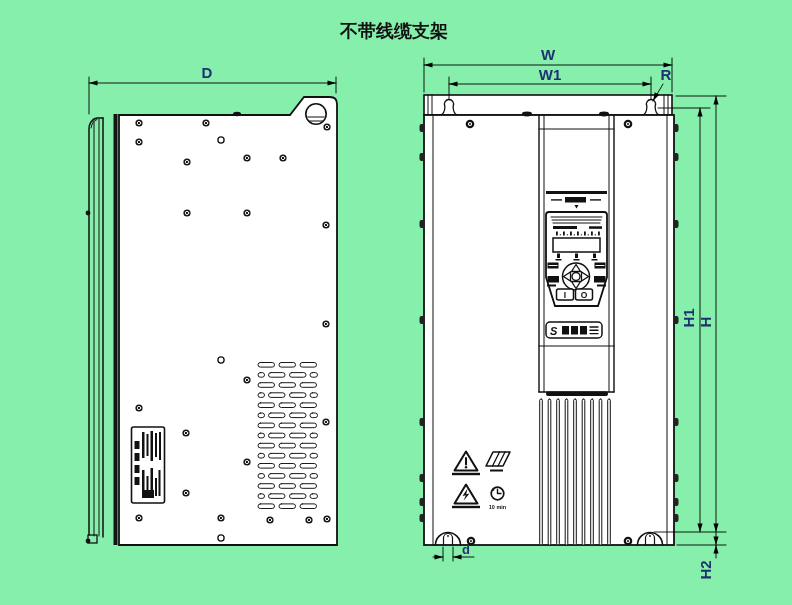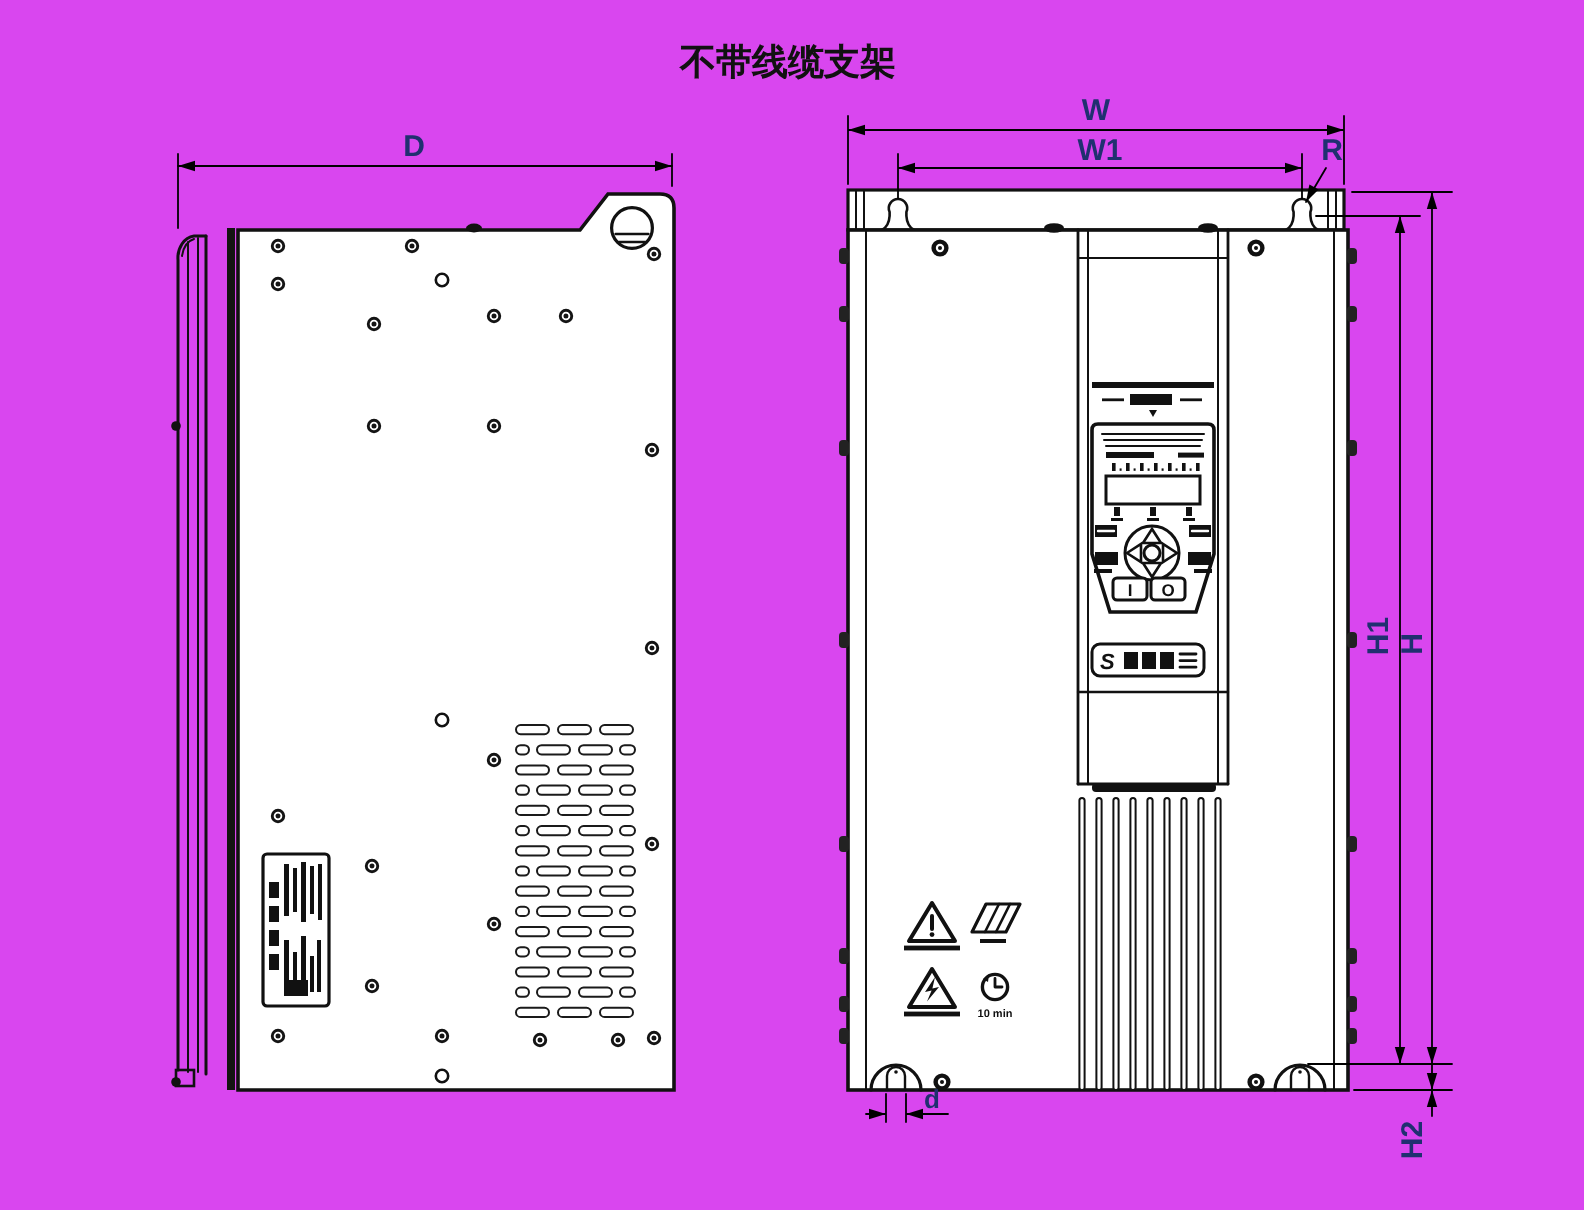--- a/index.html
+++ b/index.html
@@ -1,16 +1,16 @@
 <!DOCTYPE html>
 <html><head>
 <meta charset="utf-8">
 <style>
   html,body{margin:0;padding:0;background:#ffffff;}
-  .frame{position:relative;width:792px;height:605px;background:#d946ef;overflow:hidden;}
+  .frame{position:relative;width:792px;height:605px;background:#86efac;overflow:hidden;}
   svg{display:block;}
   svg text{font-family:"Liberation Sans","DejaVu Sans",sans-serif;}
   .title{font-size:18px;font-weight:600;fill:#111111;}
   .dim{font-size:15px;font-weight:bold;fill:#203070;}
   .dim-small{font-size:13px;font-weight:bold;fill:#203070;}
   .key-label{font-size:8.5px;font-weight:bold;fill:#111;}
   .tiny-label{font-size:5.5px;font-weight:bold;fill:#111;}
   .logo-s{font-size:11px;font-weight:bold;font-style:italic;fill:#111;}
 </style>
 </head>

